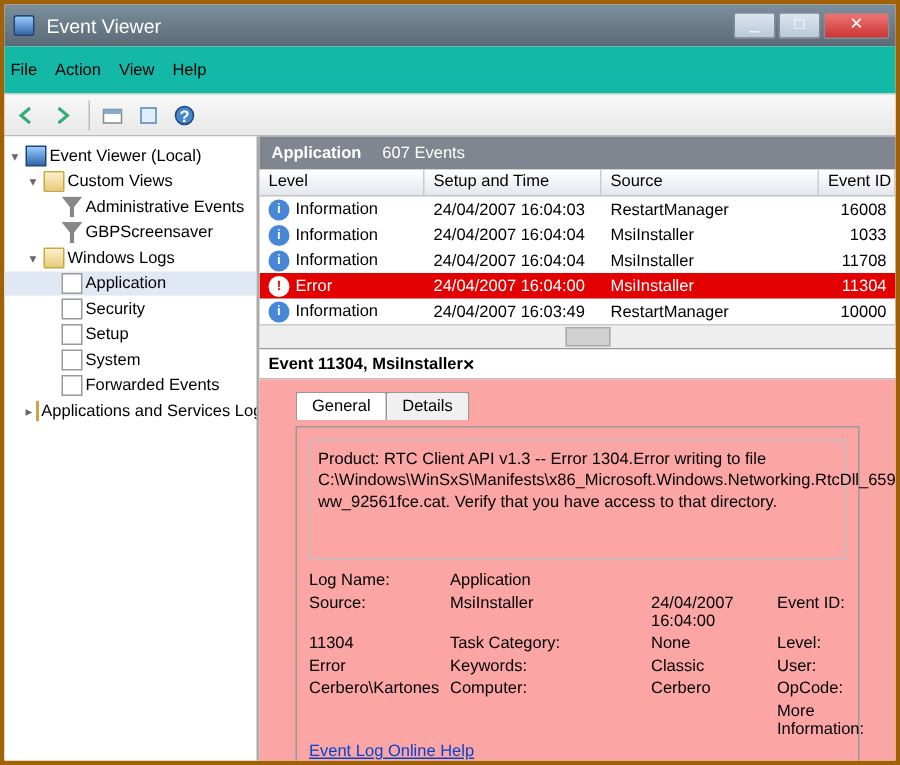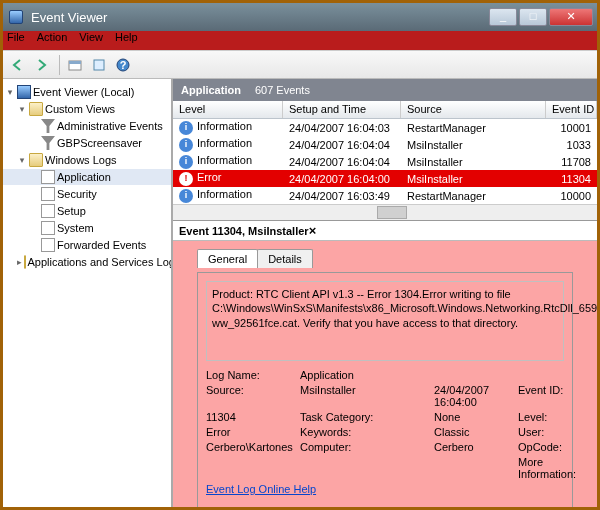--- a/index.html
+++ b/index.html
@@ -3,21 +3,21 @@
 <meta charset="utf-8">
 <style>
 *{box-sizing:border-box;font-family:Tahoma,"Segoe UI",sans-serif;font-size:11px}
 body{margin:0;background:#a0b0c0;width:600px;height:510px;overflow:hidden}
 .win{width:600px;height:510px;background:#fff;border:3px solid #a16207;display:flex;flex-direction:column}
 .title{height:28px;background:linear-gradient(to bottom,#7a909c,#5a6a76);display:flex;align-items:center;color:#fff;padding:0 4px}
 .title-txt{margin-left:6px;flex:1;font-size:13px}
 .cap{display:flex}
 .capb{width:28px;height:18px;background:linear-gradient(#dce6f0,#b8c8d8);border:1px solid #889;margin-left:2px;text-align:center;line-height:15px;border-radius:2px;font-size:11px}
 .capb.cl{background:linear-gradient(#e77,#c33);color:#fff;width:44px}
-.menu{height:20px;background:#b91c1c;border-bottom:1px solid #ccc;display:flex;padding:0 4px}
+.menu{height:32px;background:#14b8a6;border-bottom:1px solid #ccc;display:flex;align-items:center;padding:0 4px}
 .menu span{margin-right:12px}
 .tool{height:28px;background:linear-gradient(#f8f8f8,#e8e8e8);border-bottom:1px solid #bbb;display:flex;align-items:center;padding:0 4px}
 .tb{width:22px;height:22px;border:1px solid transparent;margin-right:2px;display:flex;align-items:center;justify-content:center}
 .body{flex:1;display:flex;min-height:0}
 .tree{width:170px;border-right:2px solid #aaa;padding:4px 0;overflow:hidden;background:#fff}
 .tn{display:flex;align-items:center;height:16px;white-space:nowrap;margin:1px 0}
 .tog{width:10px;text-align:center;font-size:9px;color:#666;display:inline-block}
 .ic{width:14px;height:14px;margin:0 2px;display:inline-block}
 .fold{background:linear-gradient(#fcf0c8,#e6cc7d);border:1px solid #c8a840;border-radius:1px}
 .doc{background:#fff;border:1px solid #999}
@@ -164,21 +164,21 @@
           <div class="gc c0">Level</div>
           <div class="gc c1">Setup and Time</div>
           <div class="gc c2">Source</div>
           <div class="gc c3">Event ID</div>
         </div>
         <div id="rows">
             <div class="gr">
               <div class="gc c0"><span class="iic info">i</span>Information</div>
               <div class="gc c1">24/04/2007 16:04:03</div>
               <div class="gc c2">RestartManager</div>
-              <div class="gc c3">10001</div>
+              <div class="gc c3">16008</div>
             </div>
             <div class="gr">
               <div class="gc c0"><span class="iic info">i</span>Information</div>
               <div class="gc c1">24/04/2007 16:04:04</div>
               <div class="gc c2">MsiInstaller</div>
               <div class="gc c3">1033</div>
             </div>
             <div class="gr">
               <div class="gc c0"><span class="iic info">i</span>Information</div>
               <div class="gc c1">24/04/2007 16:04:04</div>

